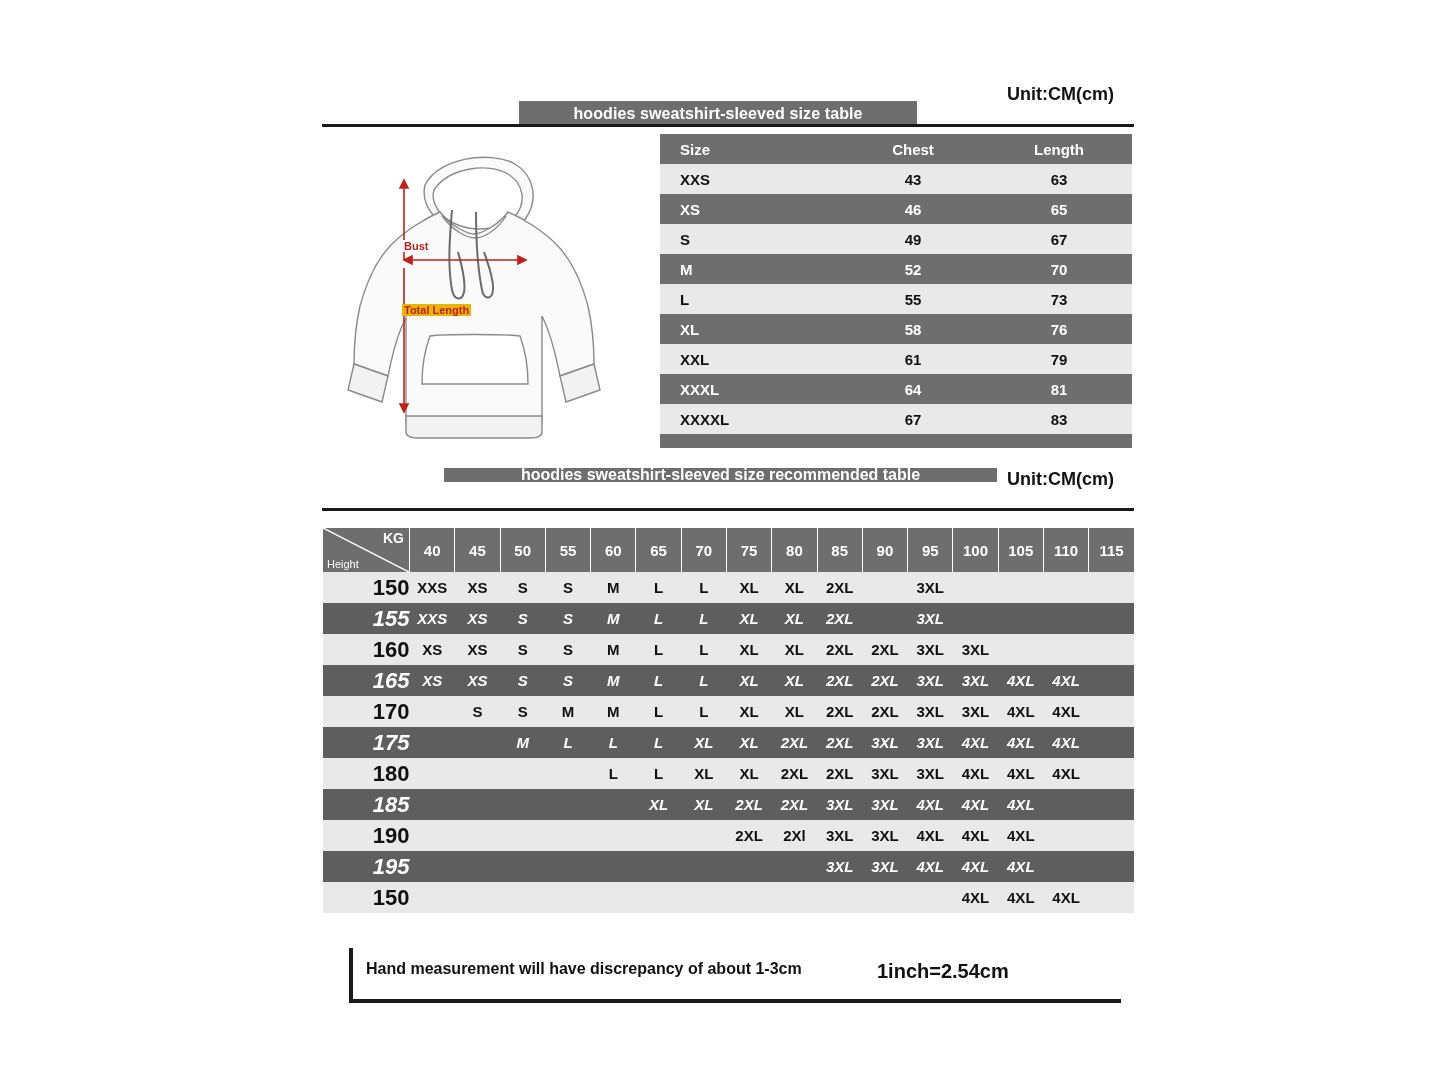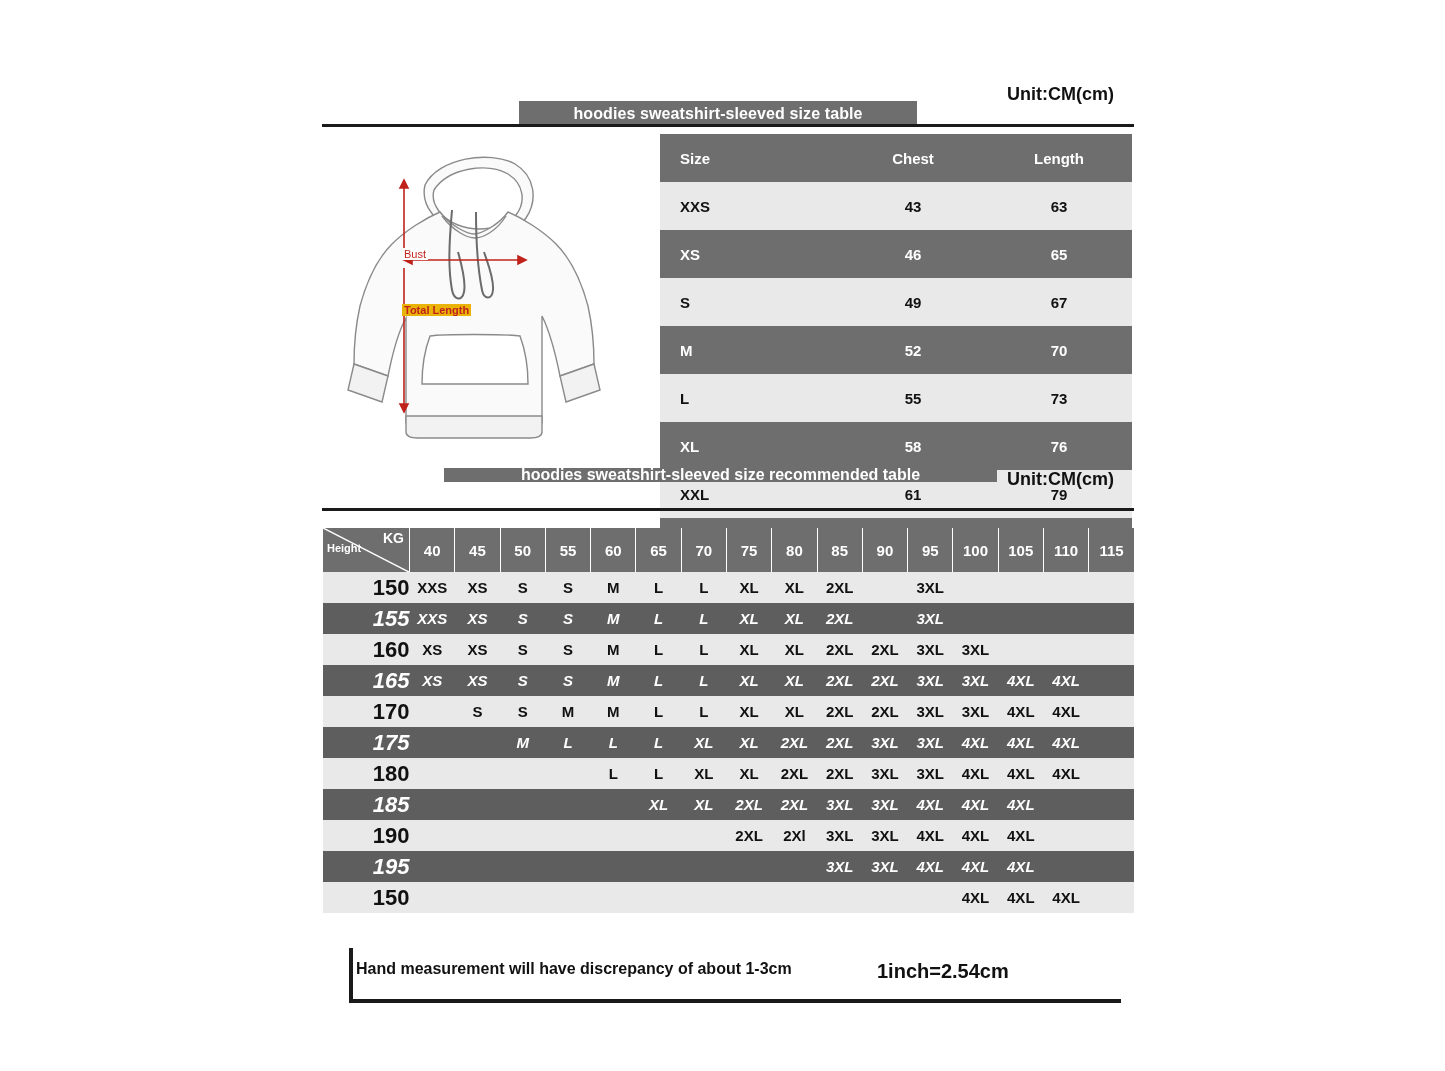--- a/index.html
+++ b/index.html
@@ -66,25 +66,24 @@
     width: 300px;
     height: 315px;
   }
   .illustration svg { display: block; }
 
   .label-bust {
     position: absolute;
     left: 402px;
     top: 240px;
     font-size: 11px;
-    font-weight: normal;
+    font-weight: bold;
     color: #c0221b;
     background: #ffffff;
     padding: 0 2px;
-    margin-top: 8px;
   }
   .label-total {
     position: absolute;
     left: 402px;
     top: 304px;
     font-size: 11px;
     font-weight: bold;
     color: #c0221b;
     background: #eab308;
     padding: 0 2px;
@@ -93,21 +92,21 @@
   
   .size-table {
     position: absolute;
     left: 660px;
     top: 134px;
     width: 472px;
     border-collapse: collapse;
     table-layout: fixed;
   }
   .size-table th, .size-table td {
-    height: 48px;
+    height: 30px;
     font-size: 15px;
     font-weight: bold;
     padding: 0;
     border: none;
   }
   .size-table th {
     background: #6e6e6e;
     color: #ffffff;
   }
   .size-table col.c-size { width: 180px; }
@@ -194,23 +193,23 @@
   .corner-inner .kg {
     position: absolute;
     right: 5px;
     top: 2px;
     font-size: 14px;
     font-weight: bold;
   }
   .corner-inner .ht {
     position: absolute;
     left: 4px;
-    bottom: 18px;
+    bottom: 2px;
     font-size: 11px;
-    font-weight: bold;
+    font-weight: normal;
   }
   .corner-inner .slash {
     position: absolute;
     left: 0; top: 0;
     width: 86px; height: 44px;
   }
   .rec-table td.rowhead {
     background: inherit;
     font-size: 22px;
     text-align: right;
@@ -232,21 +231,21 @@
   .note-bottom-rule {
     position: absolute;
     left: 349px;
     top: 999px;
     width: 772px;
     height: 4px;
     background: #1a1a1a;
   }
   .note-text {
     position: absolute;
-    left: 356px;
+    left: 366px;
     top: 960px;
     font-size: 16px;
     font-weight: bold;
     color: #111;
   }
   .note-text-2 {
     position: absolute;
     left: 877px;
     top: 960px;
     font-size: 20px;

